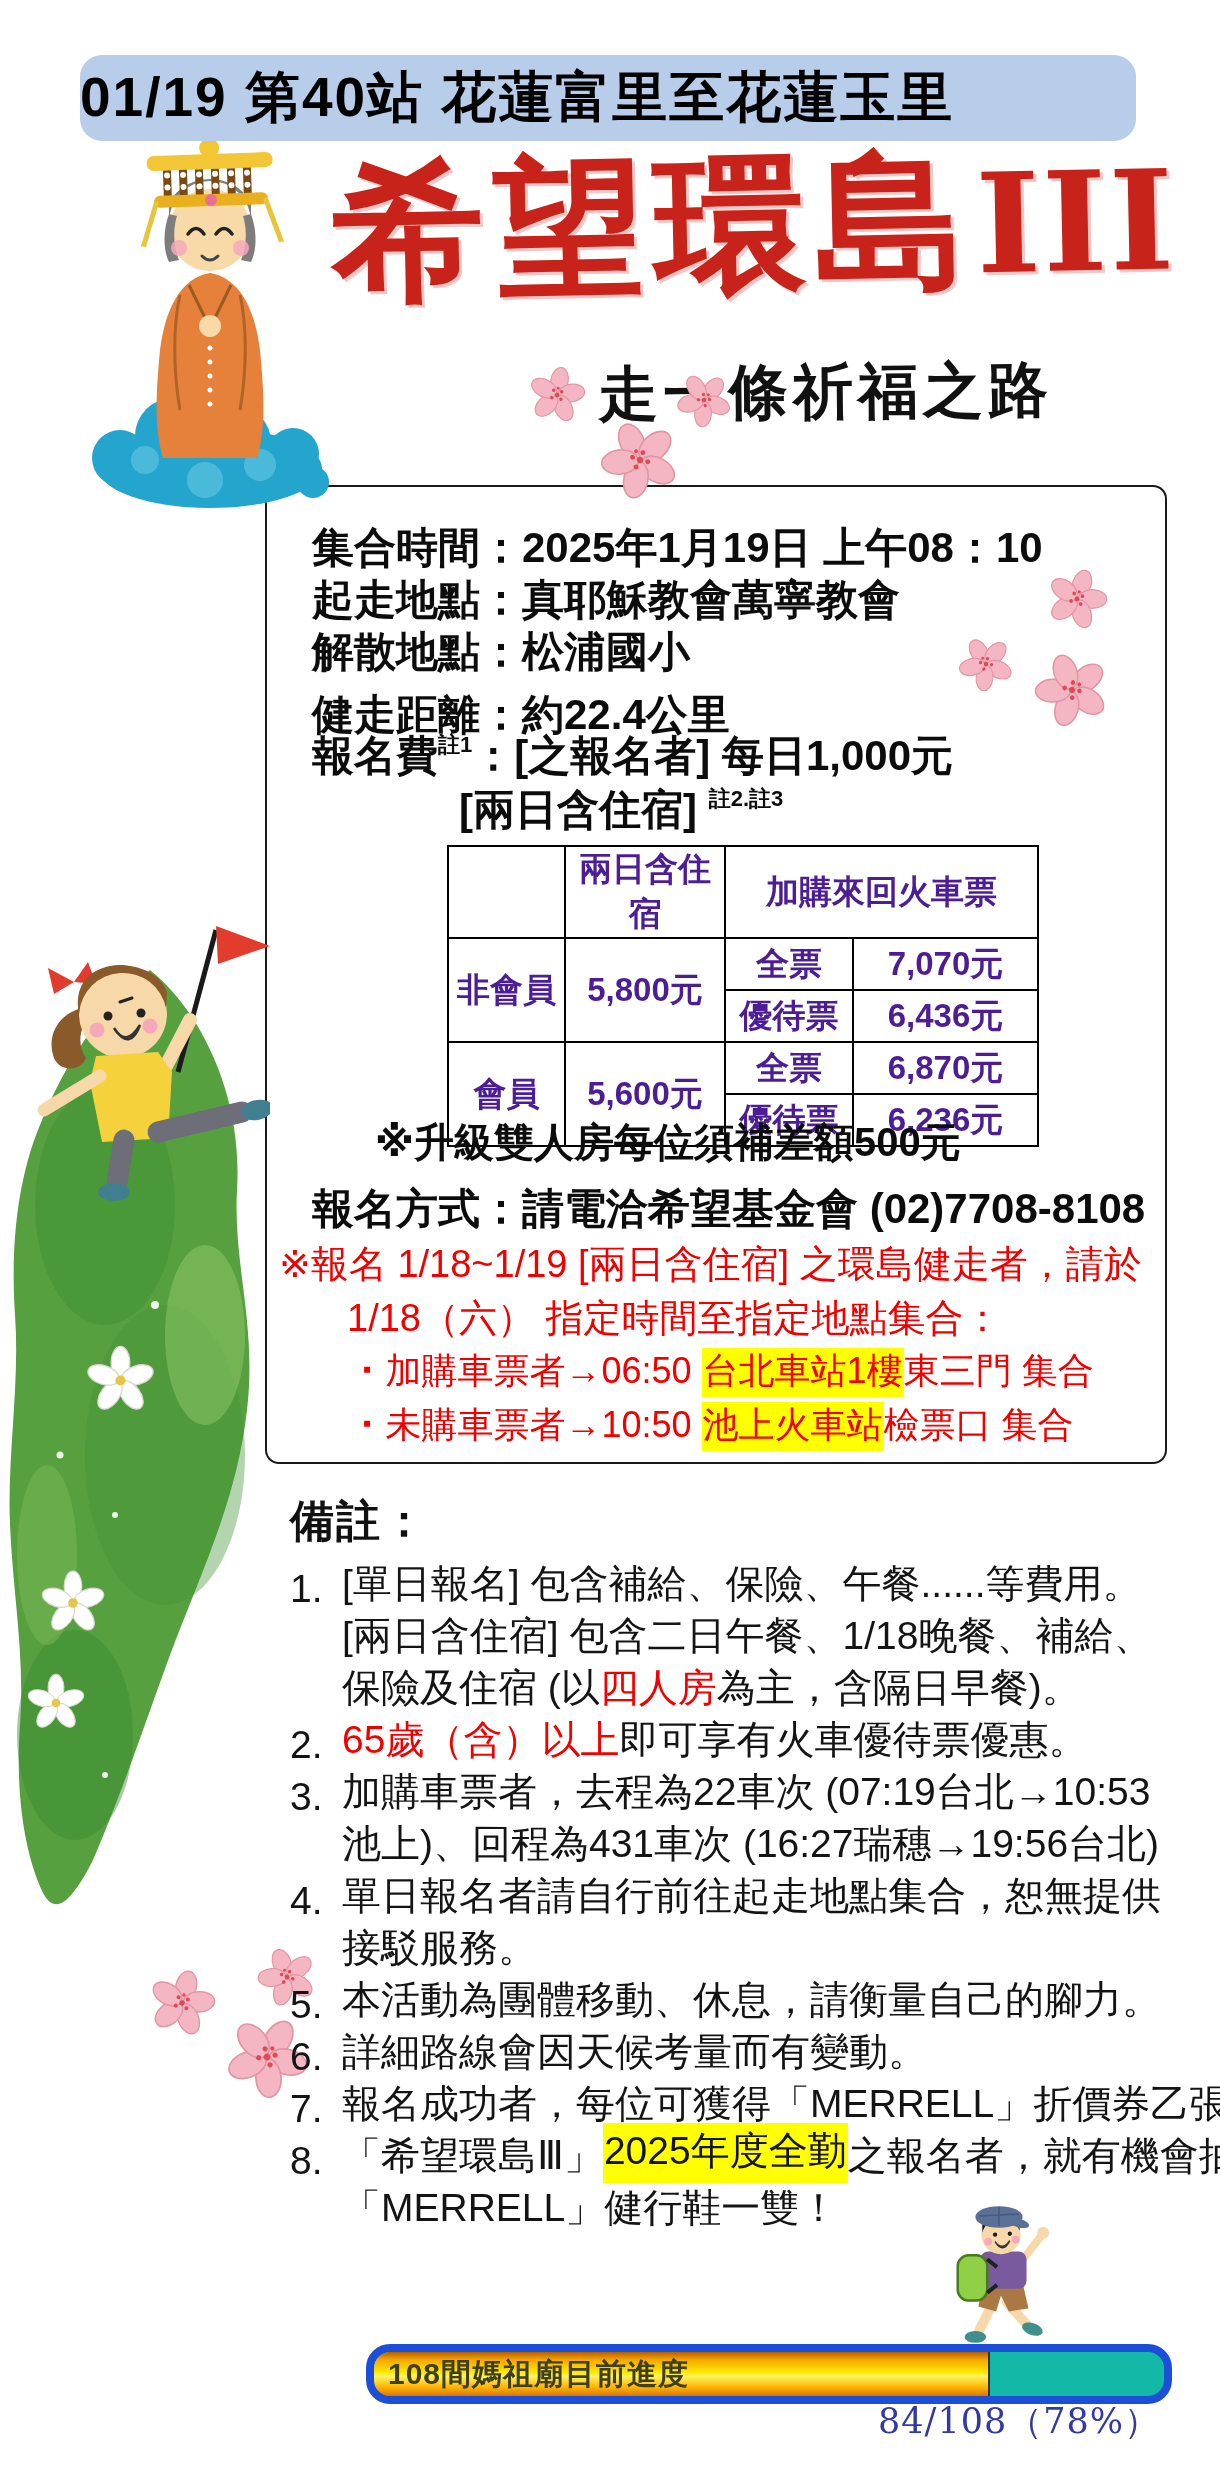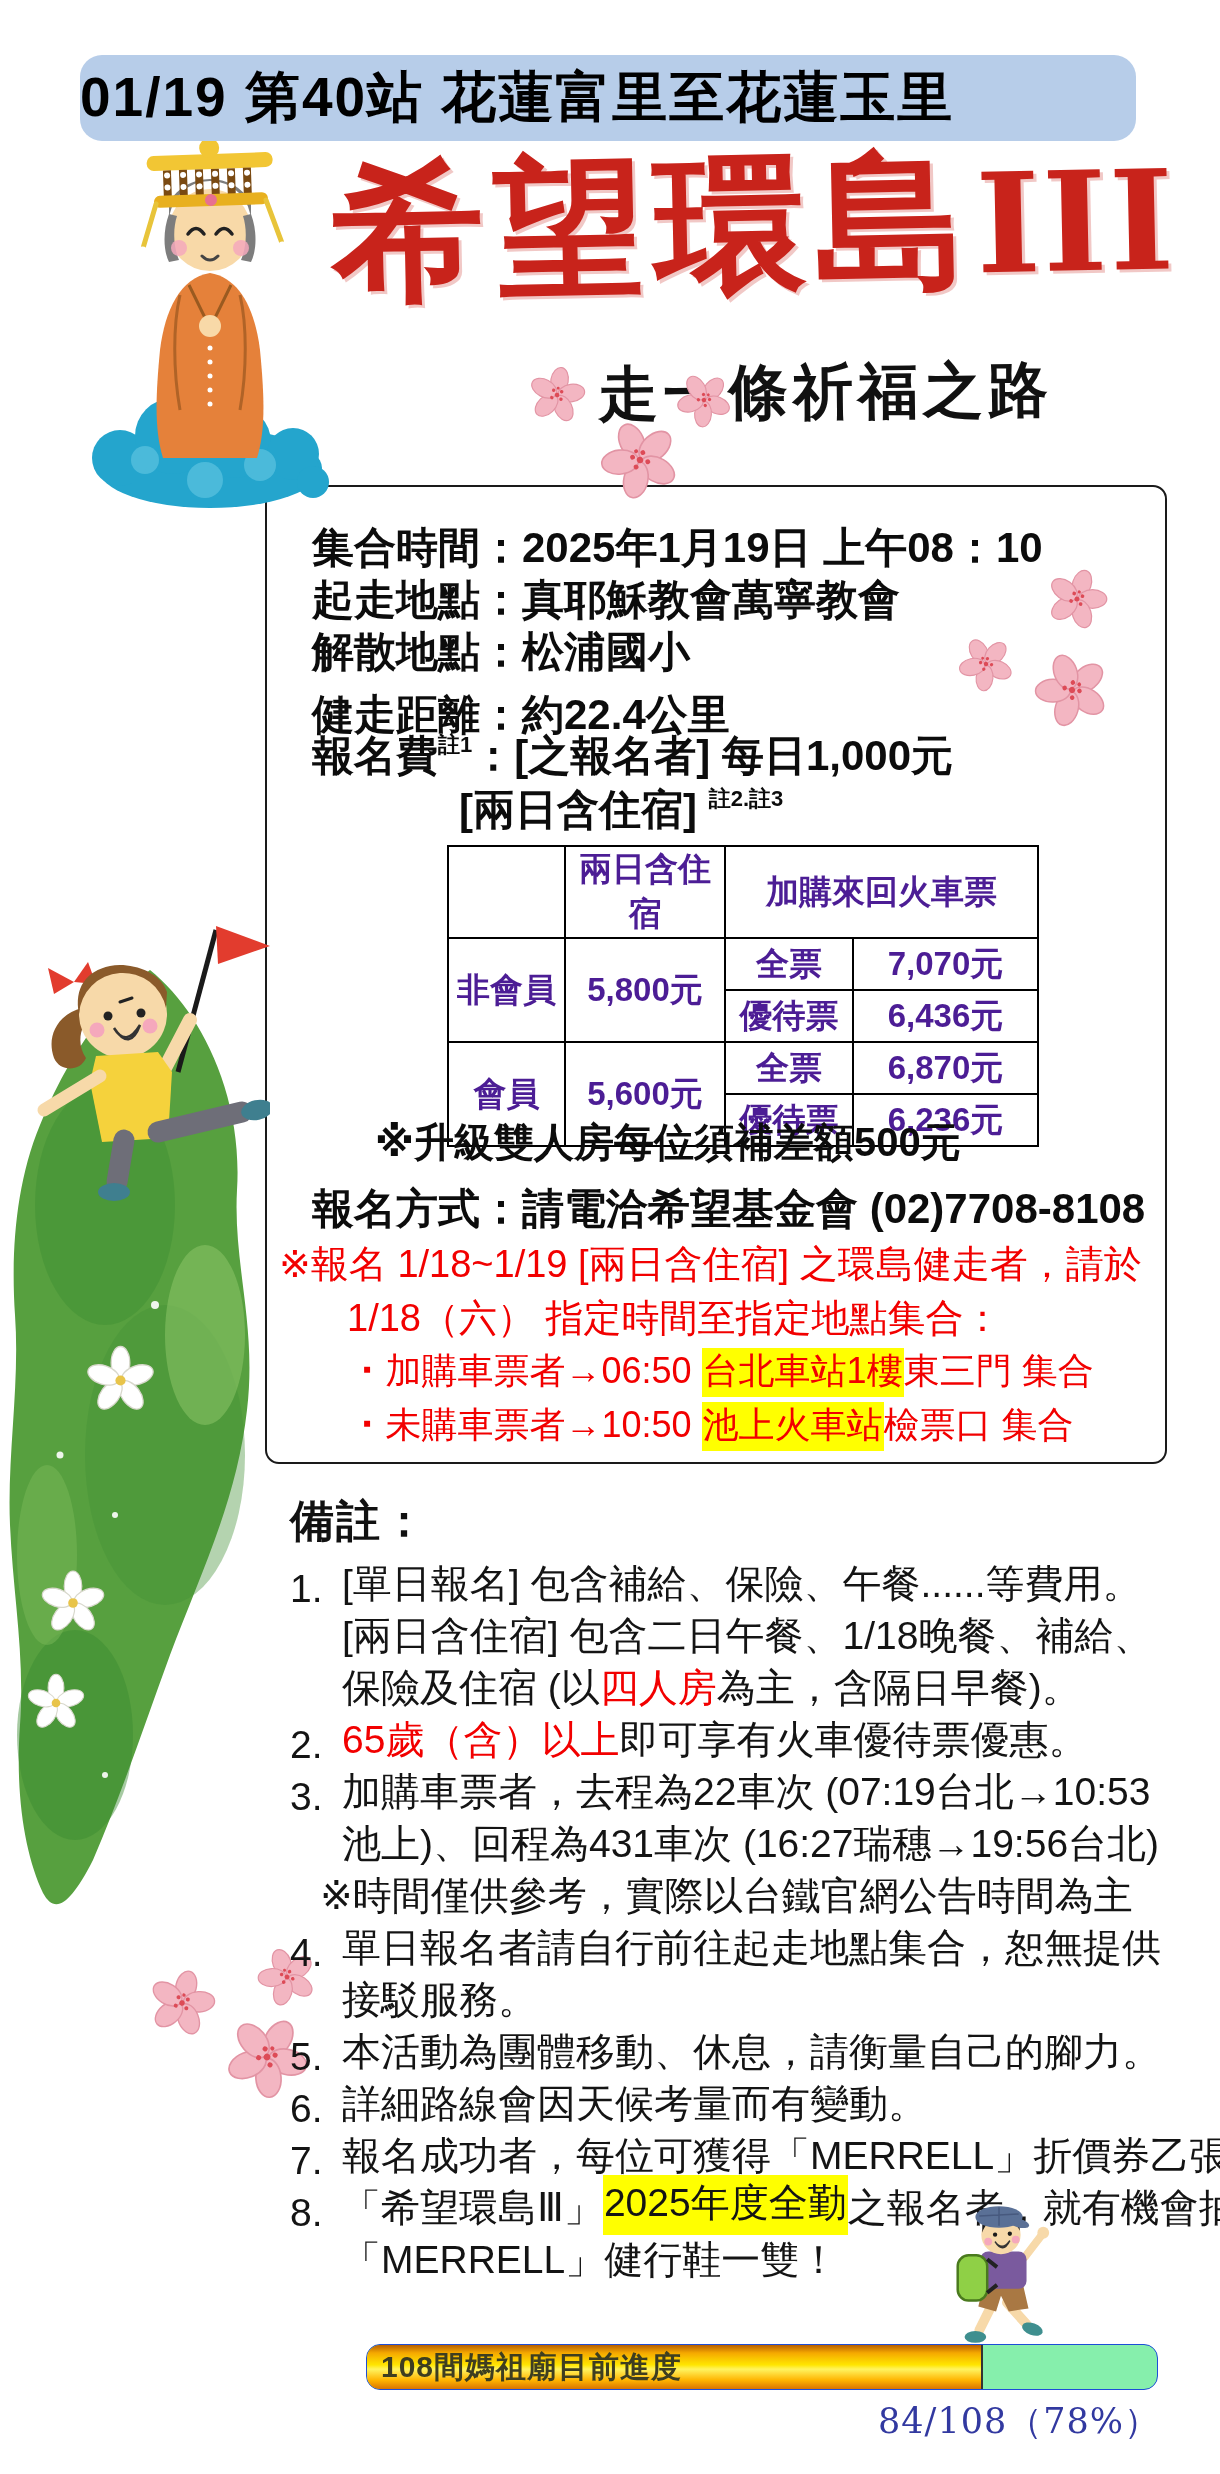--- a/index.html
+++ b/index.html
@@ -58,21 +58,21 @@
   #notes{left:290px;top:1492px;width:910px;z-index:2;}
   #notes-heading{font-size:44px;font-weight:700;margin-bottom:8px;letter-spacing:2px;}
   .note-line{display:flex;align-items:flex-end;height:52px;font-size:39px;font-weight:400;white-space:nowrap;color:#141414;}
   .note-line .num{display:inline-block;width:52px;flex:none;}
   .note-line .red{color:#f20000;}
   .note-line .nhl{background:#ffff00;padding:1px 1px 5px 1px;}
   .note-line.backstep{margin-left:-22px;}
 
   
   #progress-wrap{left:366px;top:2344px;width:790px;height:44px;z-index:6;
-    background:#86efac;border:1px solid #1d4ed8;border-radius:14px;overflow:hidden;}
+    background:#14b8a6;border:8px solid #1d4ed8;border-radius:24px;overflow:hidden;}
   #progress-fill{
     position:absolute;left:0;top:0;height:100%;width:78%;
     background:linear-gradient(180deg,#b65e00 0%,#f5a800 18%,#ffe600 45%,#fff460 55%,#ffb400 80%,#d97400 100%);
     border-right:2px solid #333;box-sizing:border-box;
   }
   #progress-label{
     position:absolute;left:14px;top:0;height:100%;display:flex;align-items:center;
     font-size:30px;font-weight:700;color:#3e3e20;letter-spacing:1px;
   }
   #progress-value{
@@ -400,24 +400,20 @@
       <span>即可享有火車優待票優惠。</span>
     </div>
   <div class="note-line">
       <span class="num">3.</span>
       <span>加購車票者，去程為22車次 (07:19台北→10:53</span>
     </div>
   <div class="note-line">
       <span class="num"></span>
       <span>池上)、回程為431車次 (16:27瑞穗→19:56台北)</span>
     </div>
-  <div class="note-line backstep">
-      <span class="num"></span>
-      <span>※時間僅供參考，實際以台鐵官網公告時間為主</span>
-    </div>
   <div class="note-line">
       <span class="num">4.</span>
       <span>單日報名者請自行前往起走地點集合，恕無提供</span>
     </div>
   <div class="note-line">
       <span class="num"></span>
       <span>接駁服務。</span>
     </div>
   <div class="note-line">
       <span class="num">5.</span>

